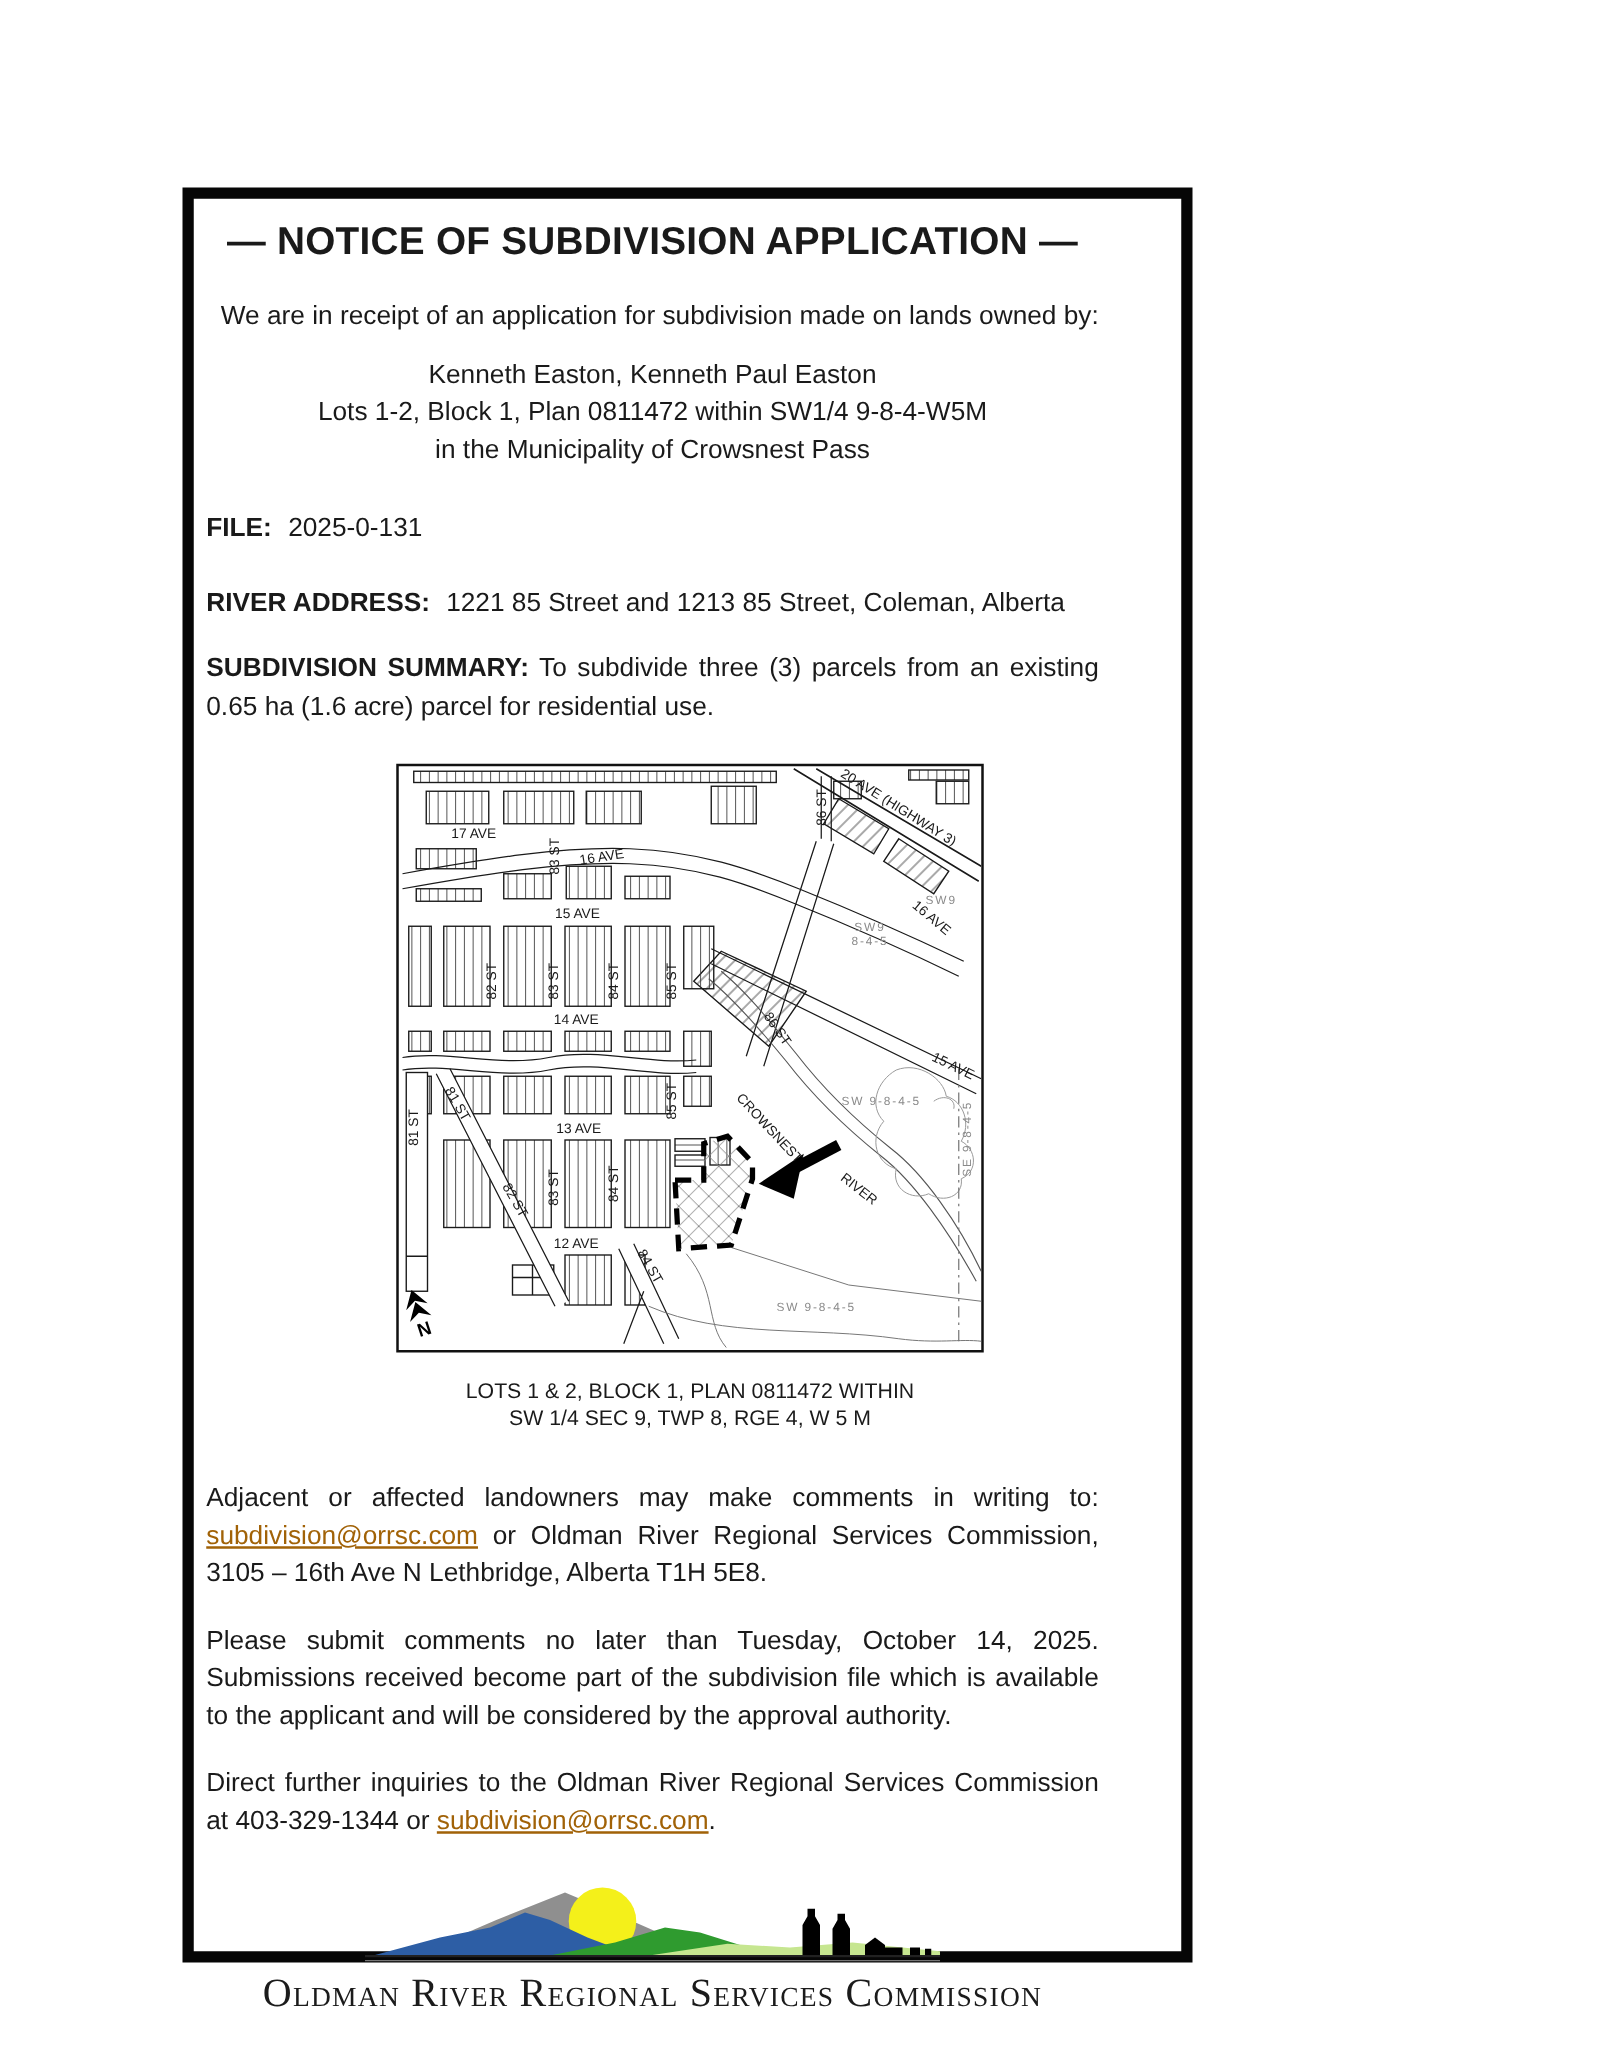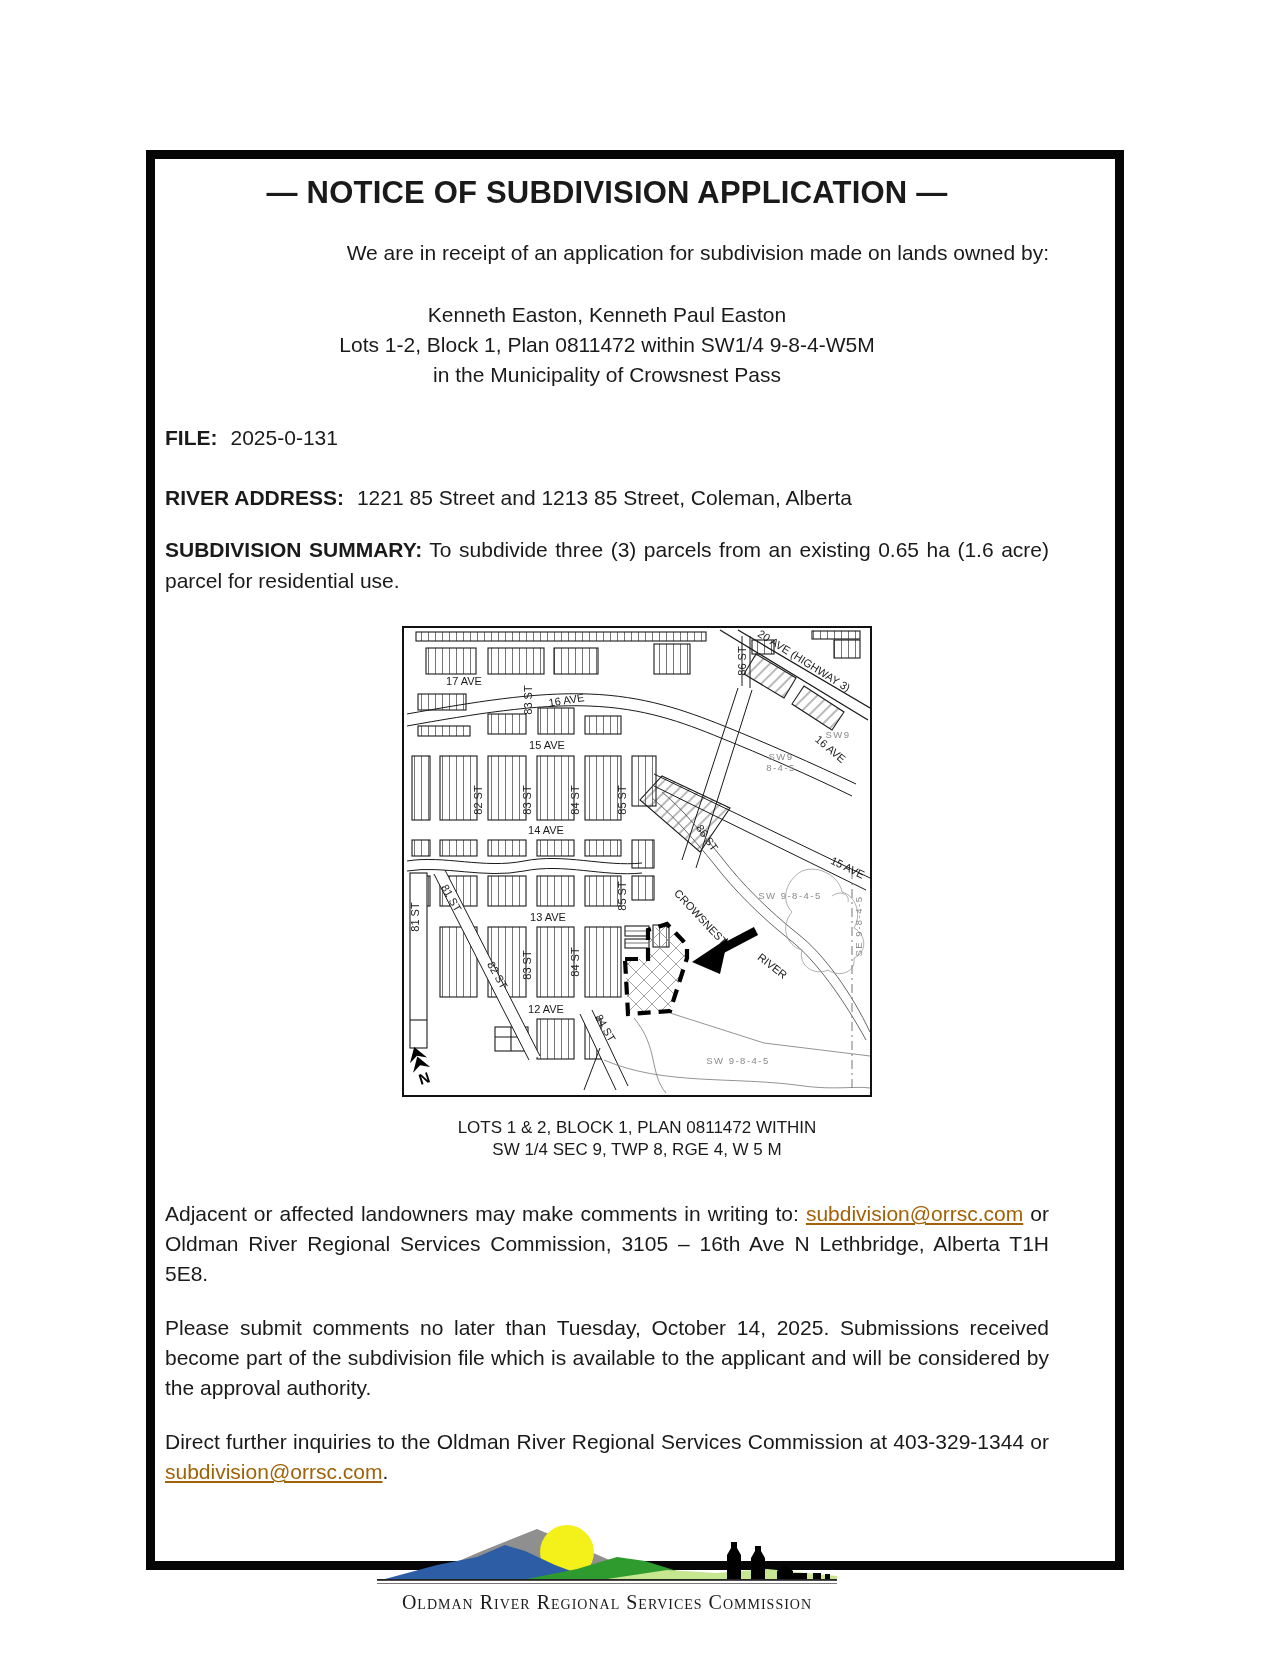--- a/index.html
+++ b/index.html
@@ -1,35 +1,35 @@
 <!DOCTYPE html>
 <html><head>
 <meta charset="utf-8">
 <style>
   html,body{margin:0;padding:0;background:#fff;}
   body{width:1280px;height:1656px;position:relative;font-family:"Liberation Sans",sans-serif;color:#1a1a1a;}
-  .frame{position:absolute;left:146px;top:150px;width:978px;height:1420px;border:9px solid #060606;box-sizing:border-box;background:#fff;padding:0 66px 0 10px;}
+  .frame{position:absolute;left:146px;top:150px;width:808px;height:1420px;border:9px solid #060606;box-sizing:border-box;background:#fff;padding:0 66px 0 10px;}
   .title{margin-top:16px;text-align:center;font-size:31px;font-weight:700;letter-spacing:.2px;}
   .intro{margin-top:30px;text-align:right;font-size:21px;}
-  .owner{margin-top:35px;text-align:center;font-size:21px;line-height:30px;}
+  .owner{margin-top:20px;text-align:center;font-size:21px;line-height:30px;}
   .kv{margin-top:36px;font-size:21px;}
   .kv .lbl{font-weight:700;}
   .kv .val{margin-left:13px;}
   .kv2{margin-top:36px;font-size:21px;}
   .summary{margin-top:24px;font-size:21px;line-height:31px;text-align:justify;}
   .summary .lbl{font-weight:700;}
   .map-figure{width:470px;margin:30px auto 0;transform:translateX(30px);}
   .map-svg{display:block;border:2px solid #111;background:#fff;}
   .caption{margin-top:20px;text-align:center;font-size:17px;line-height:22px;}
   .para{margin-top:24px;font-size:21px;line-height:30px;text-align:justify;}
   .para.first{margin-top:38px;}
   a.email-link{color:#a16207;text-decoration:underline;cursor:pointer;}
   .logo{margin-top:34px;text-align:center;}
   .logo svg{display:block;margin:0 auto;}
-  .logo-text{margin-top:4px;font-family:"Liberation Serif",serif;font-variant:small-caps;font-size:20px;letter-spacing:1px;color:#1b1b1b;}
+  .logo-text{margin-top:4px;font-family:"Liberation Serif",serif;font-variant:small-caps;font-size:32px;letter-spacing:1px;color:#1b1b1b;}
   .mlabel{font-family:"Liberation Sans",sans-serif;font-size:11px;fill:#1a1a1a;}
   .mlabel-sm{font-family:"Liberation Sans",sans-serif;font-size:9.5px;fill:#8a8a8a;letter-spacing:1.5px;}
 </style>
 </head>
 <body>
 
 <div class="frame">
 
   <div class="title">— NOTICE OF SUBDIVISION APPLICATION —</div>
 

